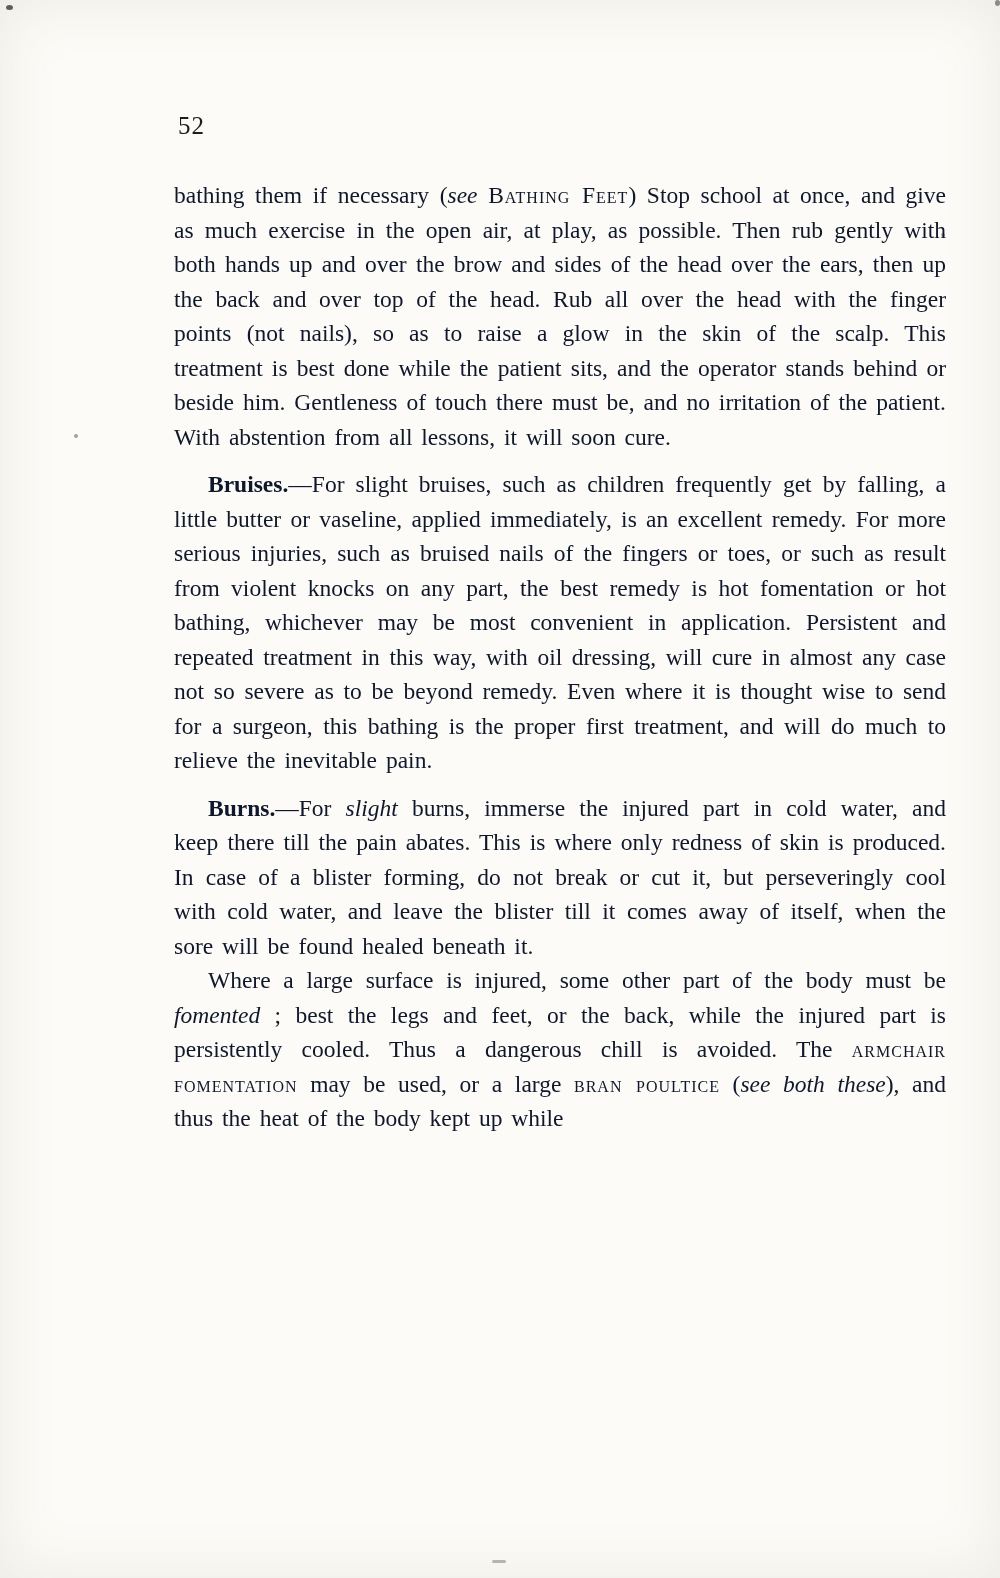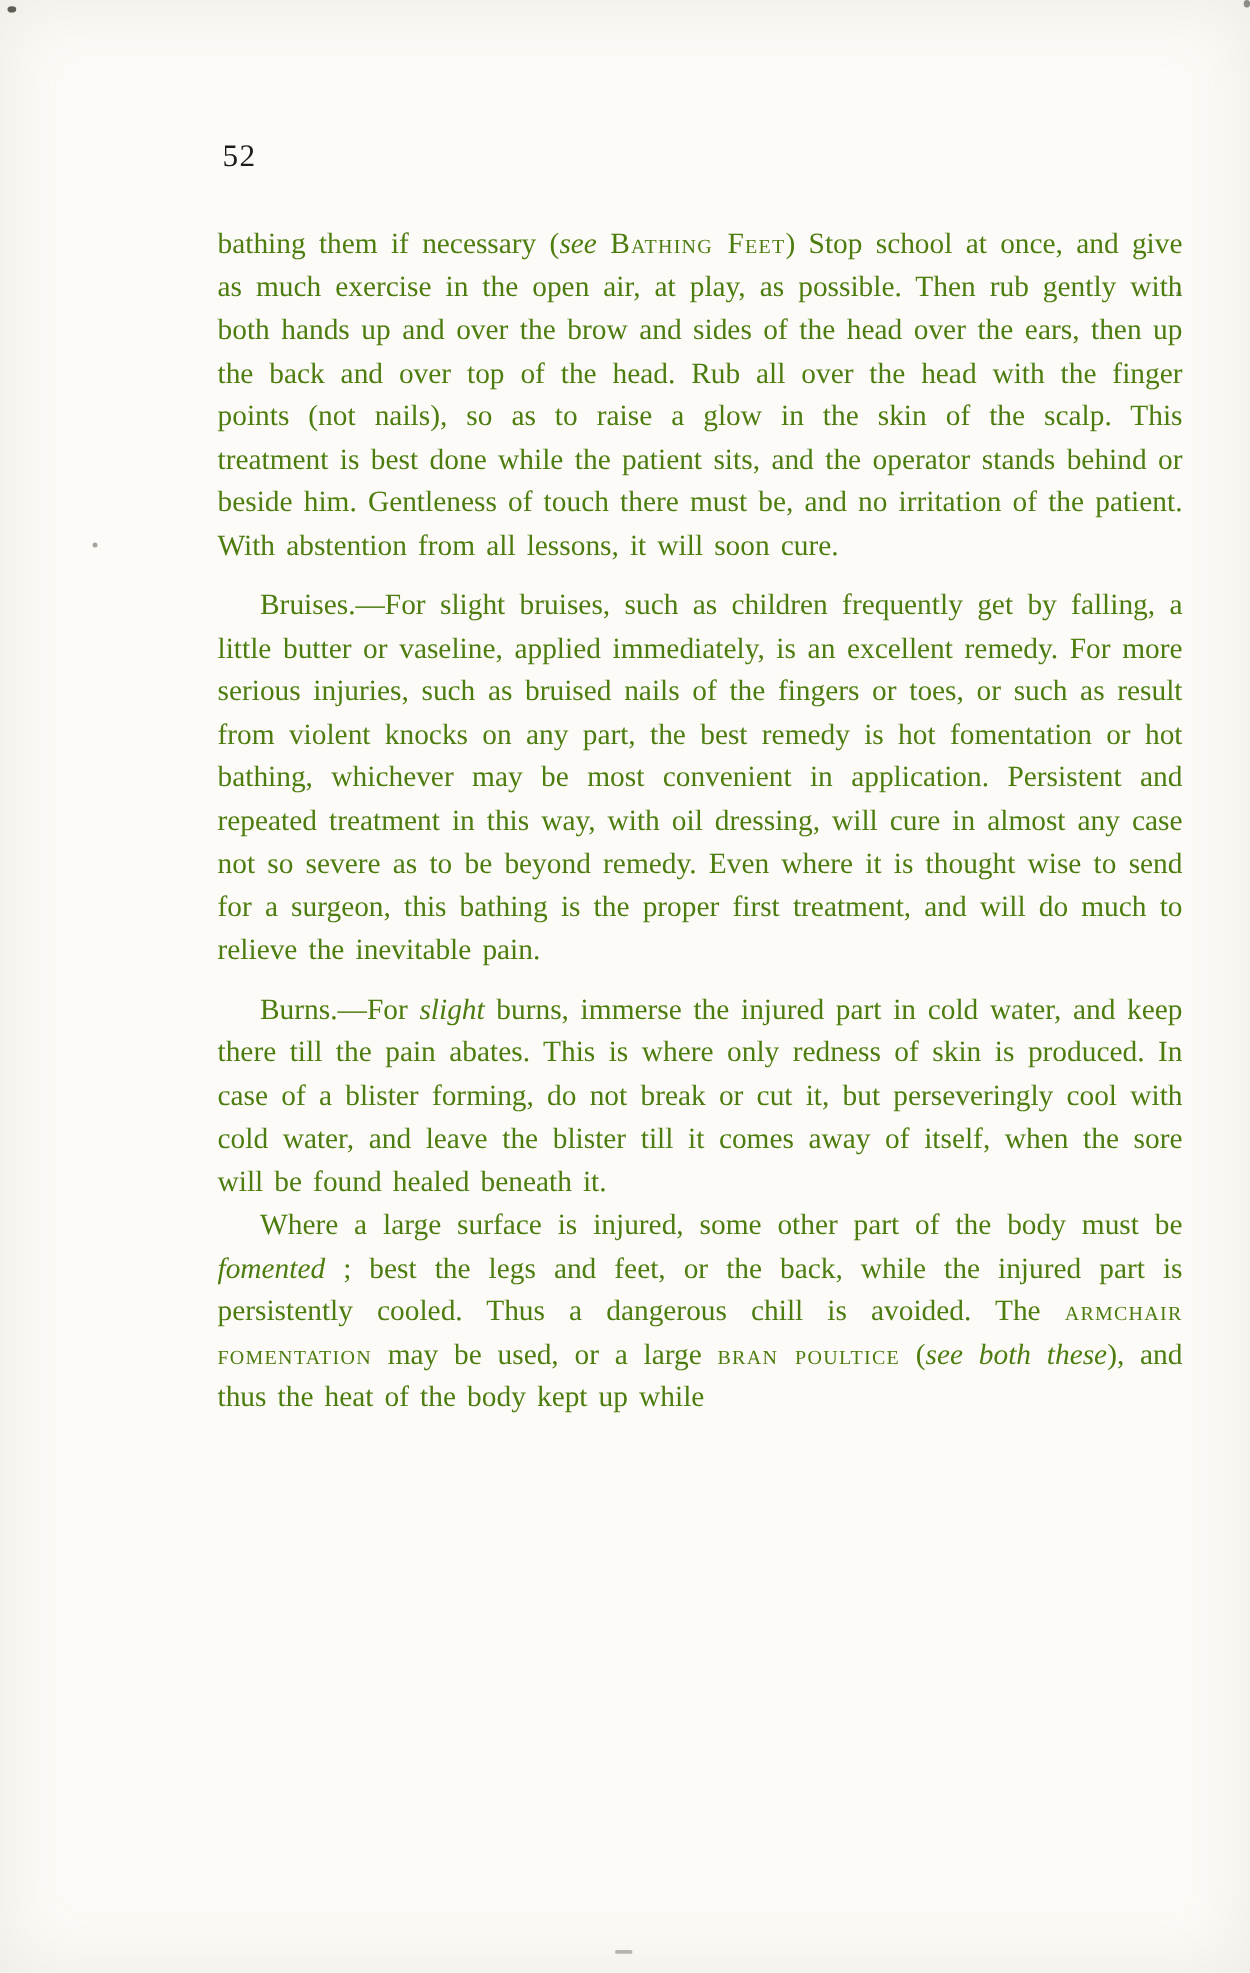--- a/index.html
+++ b/index.html
@@ -47,30 +47,30 @@
     font-variant: small-caps;
     letter-spacing: 3px;
     word-spacing: 9px;
   }
   .page-body p {
     margin: 0;
     text-align: justify;
     font-size: 23.5px;
     line-height: 34.5px;
     word-spacing: 3px;
-    color: #4d7c0f;
+    color: #0f172a;
   }
   .page-body p.indent {
     text-indent: 34px;
   }
   .page-body p.space-before {
     margin-top: 13px;
   }
   .seg-plain { font-style: normal; }
-  .seg-bold { font-weight: normal; }
+  .seg-bold { font-weight: bold; }
   .seg-italic { font-style: italic; }
   .seg-smallcaps {
     font-variant: small-caps;
     letter-spacing: 1px;
   }
   .speck {
     position: absolute;
     background: #3a382f;
     border-radius: 50%;
   }

